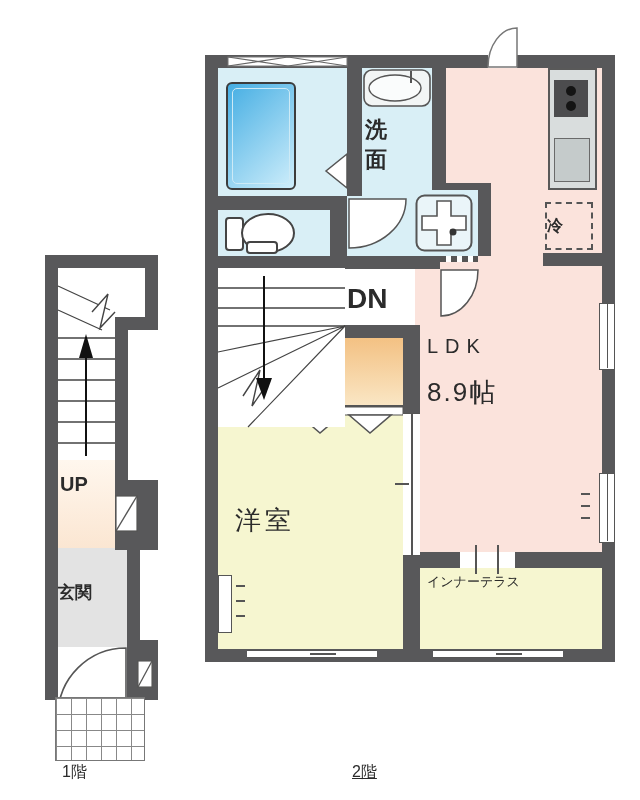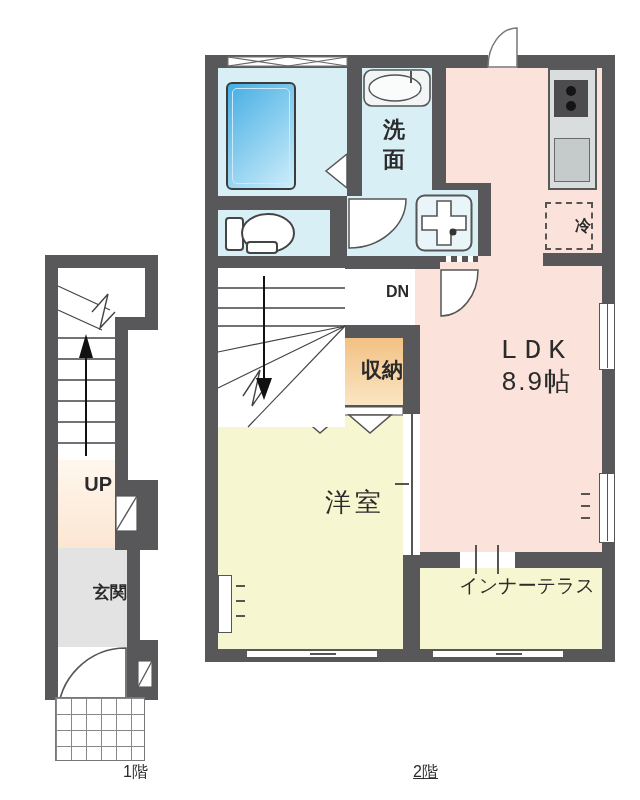--- a/index.html
+++ b/index.html
@@ -4,21 +4,21 @@
 <style>
   html,body{margin:0;padding:0;background:#ffffff;}
   #canvas{position:relative;width:640px;height:800px;background:#ffffff;overflow:hidden;
           font-family:"Liberation Sans","DejaVu Sans",sans-serif;color:#2b2b2b;}
   .abs{position:absolute;box-sizing:border-box;}
   .wall{background:#58585a;}
   .cyan{background:#d9eff6;}
   .pink{background:#fbe3dc;}
   .yellow{background:#f6f6d0;}
   .white{background:#ffffff;}
-  .lbl{position:absolute;box-sizing:border-box;text-align:right;color:#2b2b2b;line-height:1.15;}
+  .lbl{position:absolute;box-sizing:border-box;text-align:left;color:#2b2b2b;line-height:1.15;}
   .winbox{background:#ffffff;border:1.5px solid #555;}
   svg{display:block;overflow:visible;}
   .dashline{background:repeating-linear-gradient(90deg,#555 0 6px,transparent 6px 11px);}
 </style>
 </head>
 <body>
 
 <div id="canvas">
 
   <div class="abs" style="left:205px;top:55px;width:410px;height:607px;">
@@ -135,21 +135,21 @@
     </div>
 
     <svg class="abs" style="left:13px;top:213px;" width="127" height="159">
       <rect x="0" y="0" width="127" height="159" fill="#ffffff"></rect>
       <path d="M0,20 H127 M0,40 H127 M0,58 H127" stroke="#444" stroke-width="1.4"></path>
       <path d="M127,58 L0,84 M127,58 L0,120 M127,58 L30,159" stroke="#444" stroke-width="1.2"></path>
       <path d="M25,128 L42,102 L34,138 L52,112" stroke="#444" stroke-width="1.4" fill="#ffffff"></path>
       <line x1="46" y1="8" x2="46" y2="112" stroke="#111" stroke-width="2"></line>
       <polygon points="38,110 54,110 46,132" fill="#111"></polygon>
     </svg>
-    <div class="lbl" style="left:142px;top:228px;width:62px;font-size:16px;font-weight:600;">DN</div>
+    <div class="lbl" style="left:142px;top:228px;width:62px;font-size:28px;font-weight:600;">DN</div>
 
     <div class="abs winbox" style="left:394px;top:248px;width:16px;height:67px;">
       <div class="abs" style="left:6.5px;top:0;width:1.5px;height:64px;background:#555;"></div>
     </div>
     <div class="abs winbox" style="left:394px;top:418px;width:16px;height:70px;">
       <div class="abs" style="left:6.5px;top:0;width:1.5px;height:67px;background:#555;"></div>
     </div>
     <div class="abs" style="left:376px;top:438px;width:9px;height:2px;background:#555;"></div>
     <div class="abs" style="left:376px;top:450px;width:9px;height:2px;background:#555;"></div>
     <div class="abs" style="left:376px;top:462px;width:9px;height:2px;background:#555;"></div>
@@ -160,28 +160,28 @@
     <div class="abs" style="left:31px;top:560px;width:9px;height:2px;background:#555;"></div>
 
     <div class="abs" style="left:42px;top:595px;width:130px;height:8px;background:#fff;border-top:1.5px solid #555;border-bottom:1.5px solid #555;">
       <div class="abs" style="left:63px;top:2px;width:26px;height:1.5px;background:#555;"></div>
     </div>
     <div class="abs" style="left:228px;top:595px;width:130px;height:8px;background:#fff;border-top:1.5px solid #555;border-bottom:1.5px solid #555;">
       <div class="abs" style="left:63px;top:2px;width:26px;height:1.5px;background:#555;"></div>
     </div>
 
     <div class="lbl" style="left:222px;top:280px;width:145px;">
-      <div style="font-size:28px;letter-spacing:7px;font-family:Liberation Mono, monospace;">LDK</div>
-      <div style="font-size:26px;letter-spacing:2px;margin-top:0;">8.9帖</div>
-    </div>
-    <div class="lbl" style="left:30px;top:433px;width:150px;">
+      <div style="font-size:20px;letter-spacing:7px;">LDK</div>
+      <div style="font-size:26px;letter-spacing:2px;margin-top:20px;">8.9帖</div>
+    </div>
+    <div class="lbl" style="left:30px;top:451px;width:150px;">
       <div style="font-size:26px;letter-spacing:4px;">洋室</div>
     </div>
     <div class="lbl" style="left:222px;top:520px;width:168px;">
-      <div style="font-size:19px;">インナーテラス</div>
+      <div style="font-size:13px;">インナーテラス</div>
     </div>
   </div>
 
   <div class="abs" style="left:45px;top:255px;width:113px;height:445px;">
 
     <div class="abs white" style="left:13px;top:13px;width:87px;height:432px;"></div>
     <div class="abs" style="left:13px;top:205px;width:57px;height:88px;background:linear-gradient(180deg,#fff7ee,#fbe6d2);"></div>
     <div class="abs" style="left:13px;top:293px;width:69px;height:99px;background:#e3e3e3;"></div>
     <div class="abs white" style="left:13px;top:392px;width:69px;height:53px;"></div>
 

